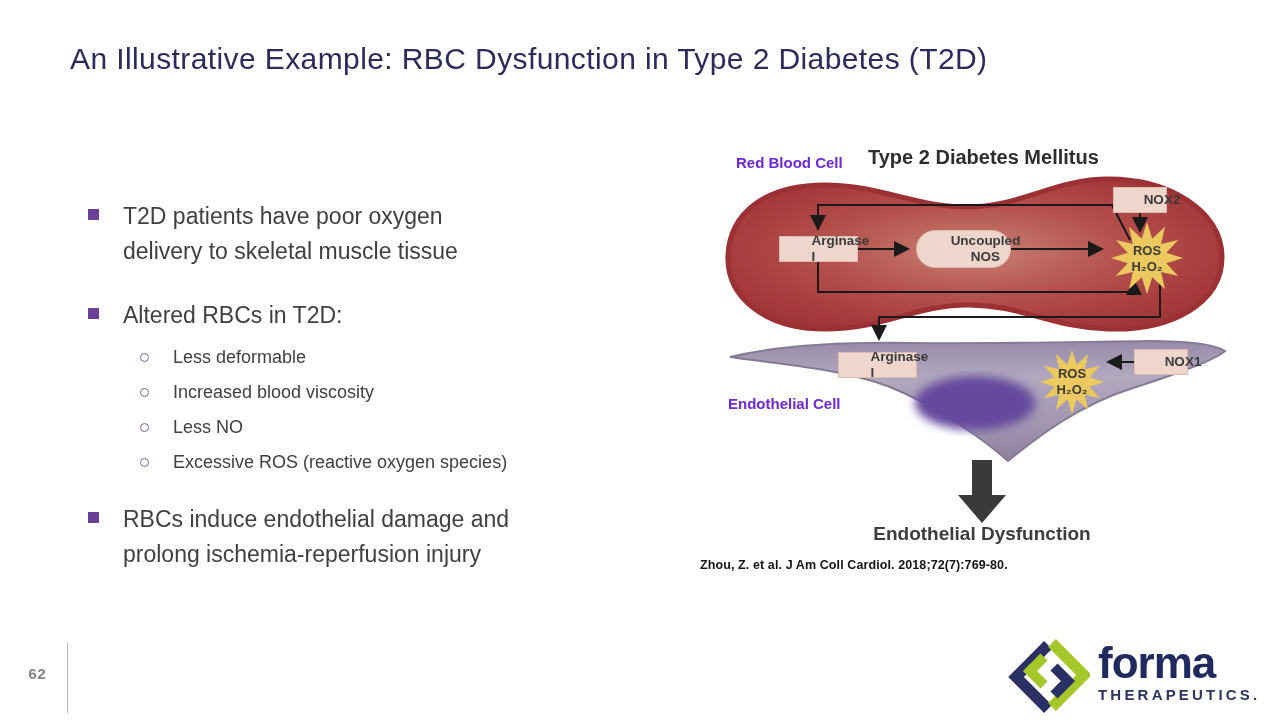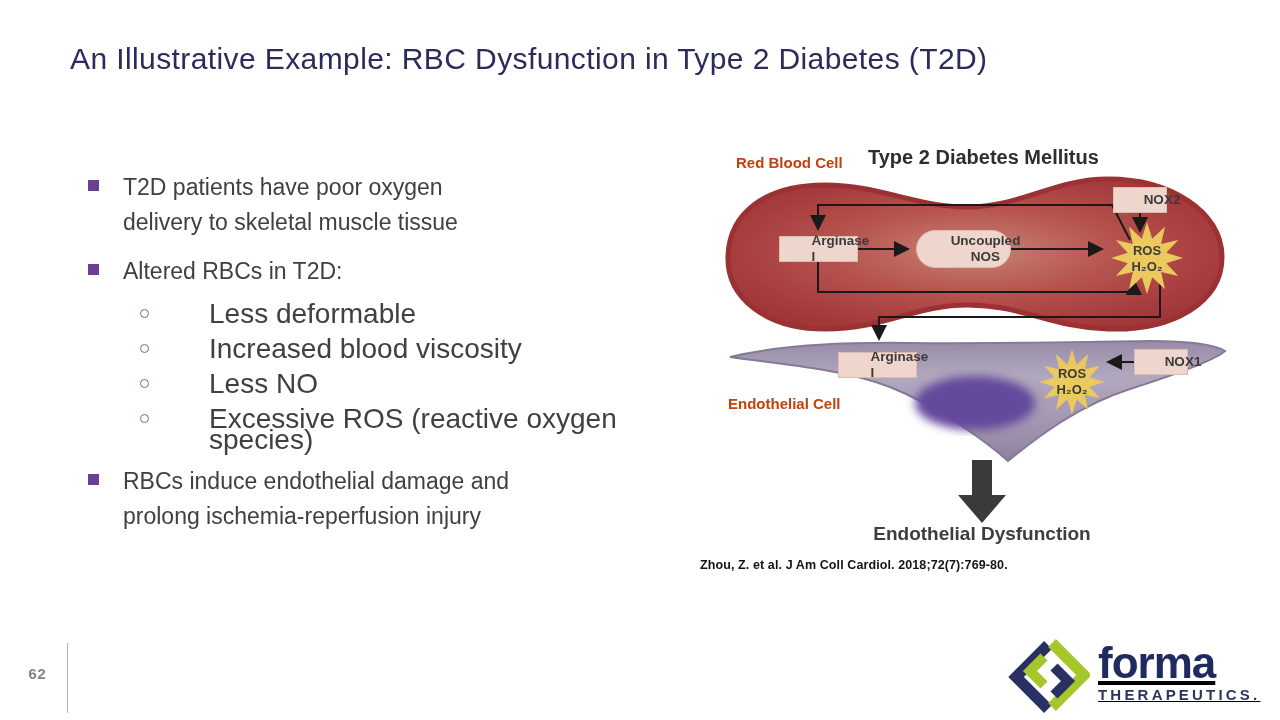--- a/index.html
+++ b/index.html
@@ -7,33 +7,33 @@
               font-family:"Liberation Sans", sans-serif; }
   .slide { position:relative; width:1152px; height:720px; background:#fff; }
 
   
   .slide-title { position:absolute; left:70px; top:42px; width:1150px;
                  font-size:30px; font-weight:400; letter-spacing:0.4px;
                  color:#2b2b5c; }
 
   
   .bullets { position:absolute; left:70px; top:170px; width:560px; color:#404040; }
-  .b-item { display:flex; margin-bottom:14px; }
+  .b-item { display:flex; margin-bottom:14px;margin-top:29px; }
   .b-sq { flex:0 0 11px; width:11px; height:11px; background:#6b3f96; margin:10px 24px 0 18px; }
   .b-text { font-size:23px; line-height:35px; }
   .sub-list { margin:2px 0 10px 70px; }
   .s-item { display:flex; margin-bottom:14px; align-items:flex-start; }
   .s-ring { flex:0 0 9px; width:9px; height:9px; border:1.5px solid #7a639c;
             border-radius:50%; margin:6px 24px 0 0; }
-  .s-text { font-size:28px; line-height:21px;margin-left:36px; }
+  .s-text { font-size:18px; line-height:21px; }
 
   
   .diagram { position:absolute; left:710px; top:145px; width:520px; height:440px; }
   .diagram svg.shapes { position:absolute; left:0; top:0; }
-  .dlabel { position:absolute; font-weight:bold; color:#c2410c; }
+  .dlabel { position:absolute; font-weight:bold; color:#6d28d9; }
   .rbc-label { left:26px; top:9px; font-size:15px; }
   .dg-title { left:158px; top:1px; font-size:20px; color:#2e2e2e;text-align:center; }
   .endo-label { left:18px; top:250px; font-size:15px; }
   .dysfunction-label { left:152px; top:378px; width:240px; text-align:center; font-size:19px; color:#3d3d3d; }
   .dbox { position:absolute; background:#efd6cc; border:1px solid #dcbcb0;
           display:flex; flex-direction:column; align-items:center; justify-content:center;
           font-weight:bold; font-size:13.5px; color:#3a3a3a; line-height:1.15;padding-left:44px; }
   .box-nox2 { left:403px; top:42px; width:54px; height:26px; }
   .box-arg1 { left:69px;  top:91px; width:79px; height:26px; }
   .box-unos { left:206px; top:85px; width:95px; height:38px;border-radius:19px; }
@@ -45,21 +45,21 @@
   .ros-endo { left:327px; top:221px; }
 
   .citation { position:absolute; left:700px; top:558px; font-size:12.5px;
               font-weight:bold; color:#141414; letter-spacing:0.1px; }
 
   
   .page-num { position:absolute; left:28px; top:667px; font-size:15px;
               font-weight:bold; color:#848484;font-family:Liberation Mono, monospace; }
   .footer-divider { position:absolute; left:67px; top:643px; width:1px;
                     height:70px; background:#b3b3b3; }
-  .logo { position:absolute; left:1006px; top:638px; display:flex; align-items:flex-start;text-decoration:underline; }
+  .logo { position:absolute; left:1006px; top:638px; display:flex; align-items:flex-start; }
   .logo-text { margin-left:8px; }
   .logo-word { font-size:44px; font-weight:bold; color:#1f2a5e; line-height:50px;
                letter-spacing:-1px; }
   .logo-sub  { font-size:15px; font-weight:bold; color:#2b3560;
                letter-spacing:3.2px; margin-top:-2px; }
 </style>
 </head>
 <body>
 
 <div class="slide">

